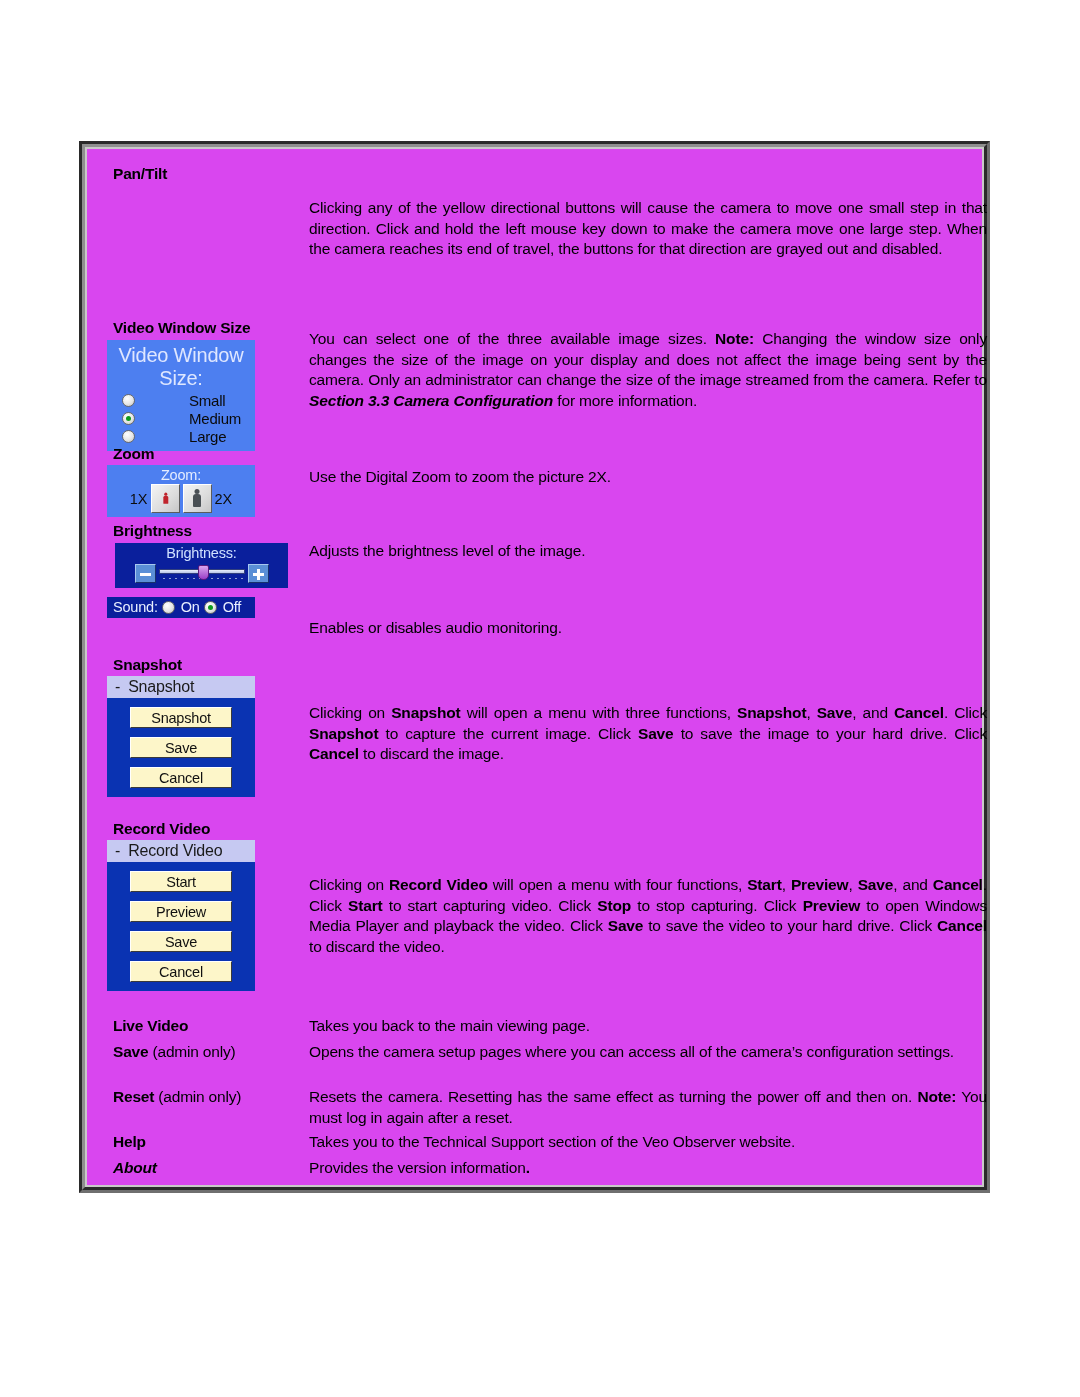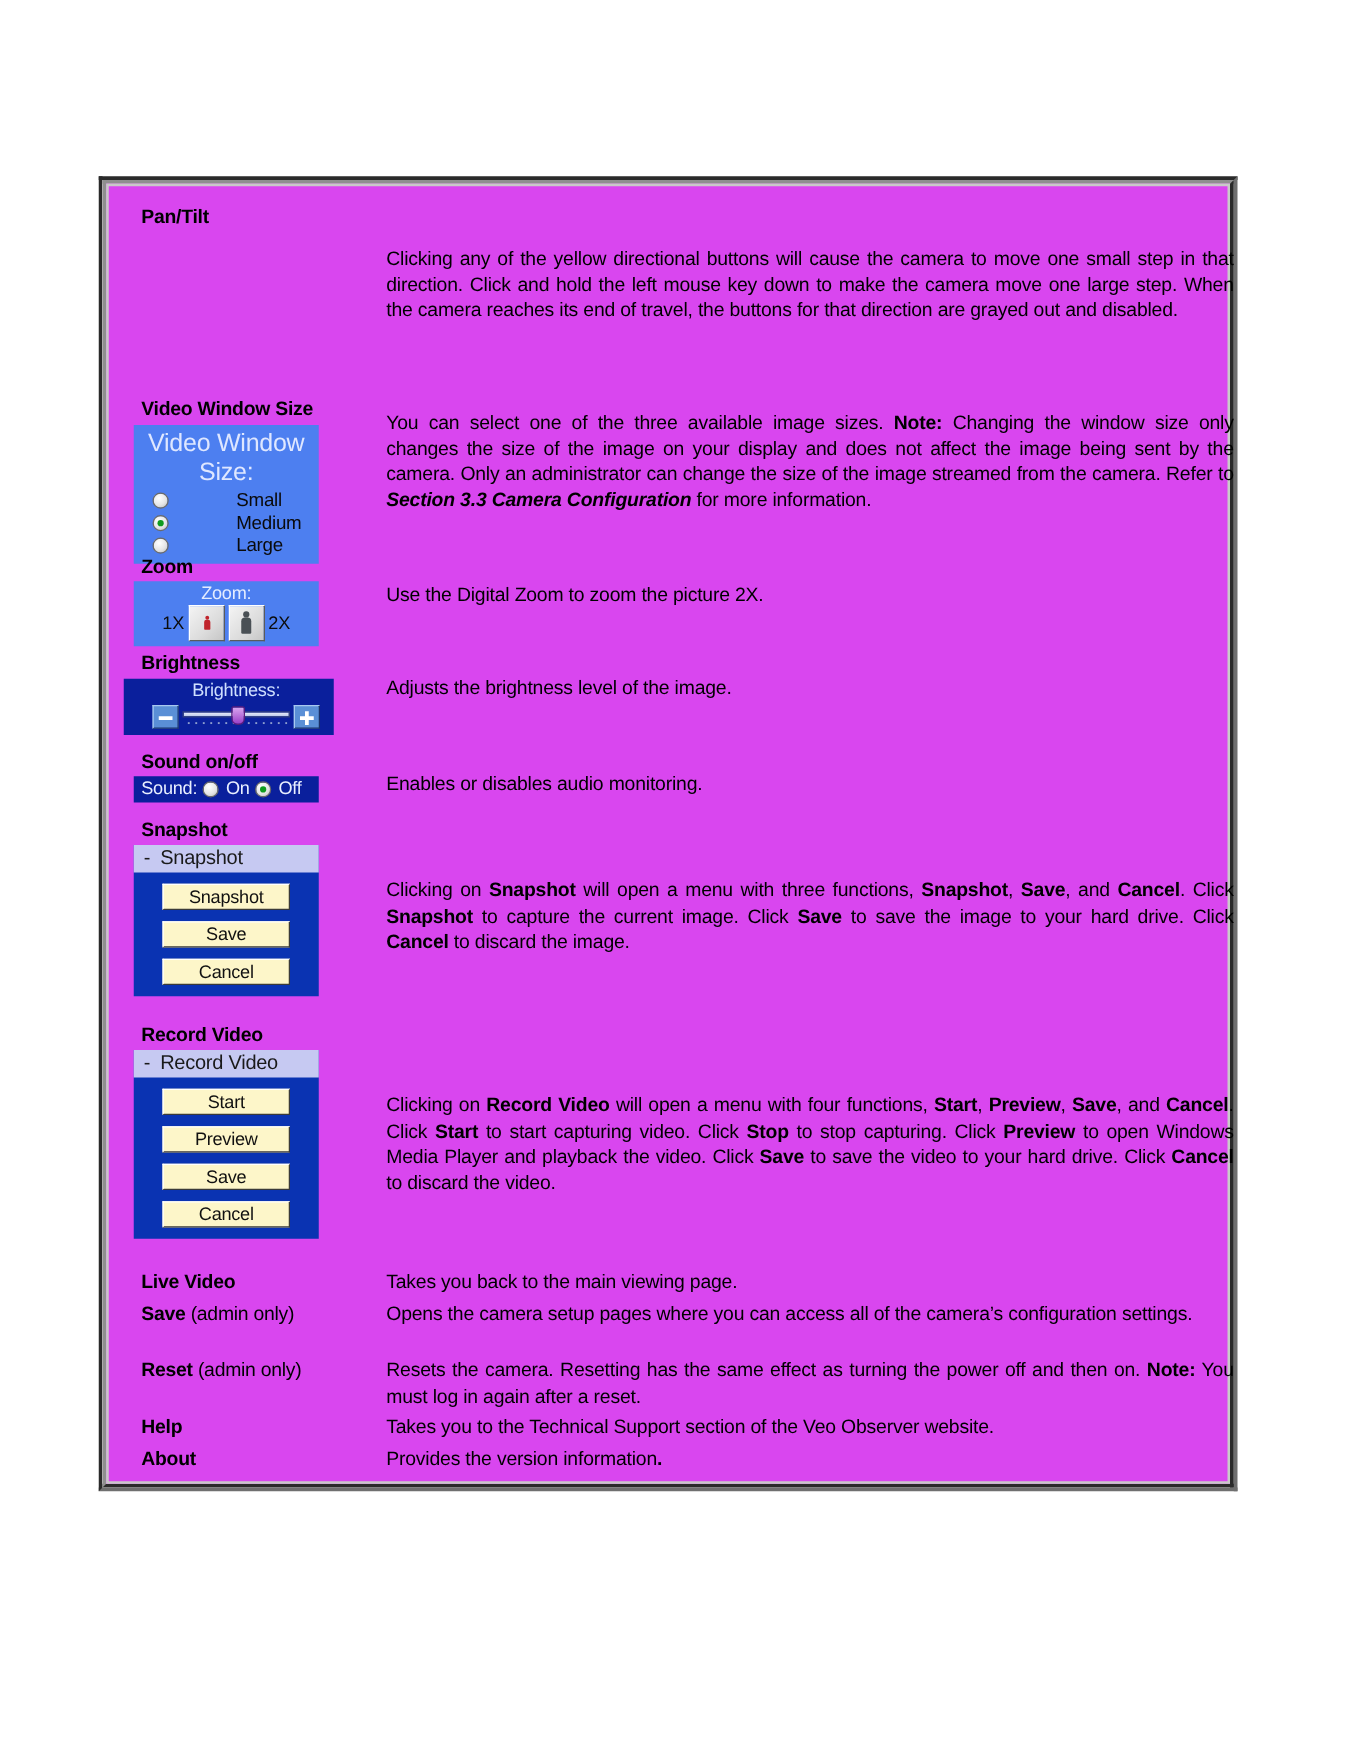--- a/index.html
+++ b/index.html
@@ -196,24 +196,24 @@
     width: 8px; height: 13px;
     border-radius: 3px 3px 1px 1px;
   }
   .person.red .head, .person.red .body { background: #c0242c; }
   .person.grey .head, .person.grey .body { background: #4a5055; }
   .person.small { transform: scale(0.62); }
 
   
   .w-bright {
     position: absolute;
-    left: 0;
-    width: 156px;
+    left: 16px;
+    width: 173px;
     background: #0a1f9c;
-    padding: 2px 0 5px 12px;
+    padding: 2px 0 5px 0;
   }
   .w-bright .cap {
     text-align: center;
     color: #cfe0ff;
     font-size: 14.5px;
     letter-spacing: -0.2px;
   }
   .slider-row {
     display: flex;
     align-items: center;
@@ -422,21 +422,21 @@
             <span class="sq plus"></span>
           </div>
         </div>
 
         <div class="desc nojust" style="top:386px;">Adjusts the brightness level of the image.</div>
       </div>
 
       <div class="row" style="top:0;left:0;width:884px;height:0;">
         <div class="label" style="left:14px;top:446px;">Sound on/off</div>
 
-        <div class="w-sound" style="top:466px;">
+        <div class="w-sound" style="top:442px;">
           <span>Sound:</span>
           <span class="radio"></span>
           <span>On</span>
           <span class="radio on"></span>
           <span>Off</span>
         </div>
 
         <div class="desc nojust" style="top:463px;">Enables or disables audio monitoring.</div>
       </div>
 
@@ -491,21 +491,21 @@
         </div>
         <div class="desc" style="top:932px;">Resets the camera. Resetting has the same effect as turning the power off and then on. <b>Note:</b> You must log in again after a reset.</div>
       </div>
 
       <div class="row" style="top:0;left:0;width:884px;height:0;">
         <div class="label" style="left:14px;top:978px;">Help</div>
         <div class="desc nojust" style="top:977px;">Takes you to the Technical Support section of the Veo Observer website.</div>
       </div>
 
       <div class="row" style="top:0;left:0;width:884px;height:0;">
-        <div class="label" style="left:14px;top:1004px;">About</div>
+        <div class="label" style="left:14px;top:1004px;font-style:italic;">About</div>
         <div class="desc nojust" style="top:1003px;">Provides the version information<b>.</b></div>
       </div>
 
     </div>
 
   </div>
   </div>
   </div>
 
 

